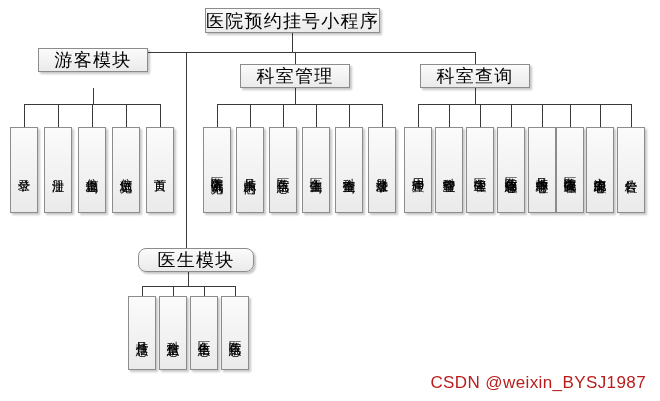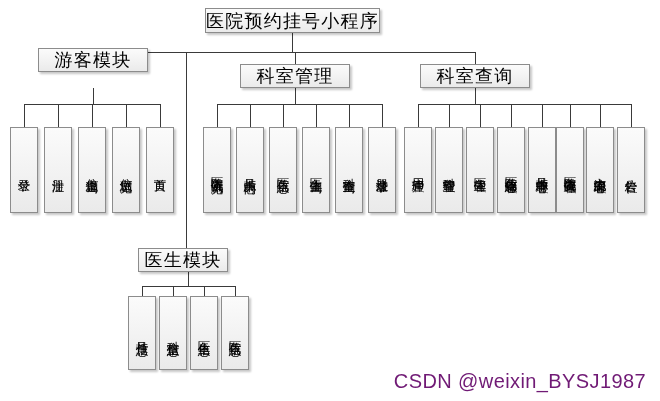--- a/index.html
+++ b/index.html
@@ -52,22 +52,22 @@
     padding: 4px 0;
   }
   .node-v > span {
     writing-mode: vertical-rl;
     text-orientation: upright;
   }
   .watermark {
     position: absolute;
     right: 14px;
     bottom: 8px;
-    font-size: 20px;
-    color: #701a75;
+    font-size: 17px;
+    color: #b91c1c;
     letter-spacing: 0.4px;
     white-space: nowrap;
     z-index: 3;
   }
 </style>
 </head>
 <body>
 
 <div id="canvas">
 
@@ -175,21 +175,21 @@
       </div>
       <div class="node node-v" style="left: 556px; top: 127px; width: 28px; height: 86px;">
         <span>医院资讯管理</span>
       </div>
       <div class="node node-v" style="left: 586px; top: 127px; width: 28px; height: 86px;">
         <span>交流中心管理</span>
       </div>
       <div class="node node-v" style="left: 617px; top: 127px; width: 28px; height: 86px;">
         <span>公告栏</span>
       </div>
-      <div class="node node-h" style="left: 138px; top: 248px; width: 90px; height: 24px;">
+      <div class="node node-h" style="left: 138px; top: 248px; width: 116px; height: 24px; border-radius: 8px;">
         <span>医生模块</span>
       </div>
       <div class="node node-v" style="left: 128px; top: 296px; width: 28px; height: 74px;">
         <span>挂号信息</span>
       </div>
       <div class="node node-v" style="left: 159px; top: 296px; width: 28px; height: 74px;">
         <span>科室信息</span>
       </div>
       <div class="node node-v" style="left: 190px; top: 296px; width: 28px; height: 74px;">
         <span>医生信息</span>

